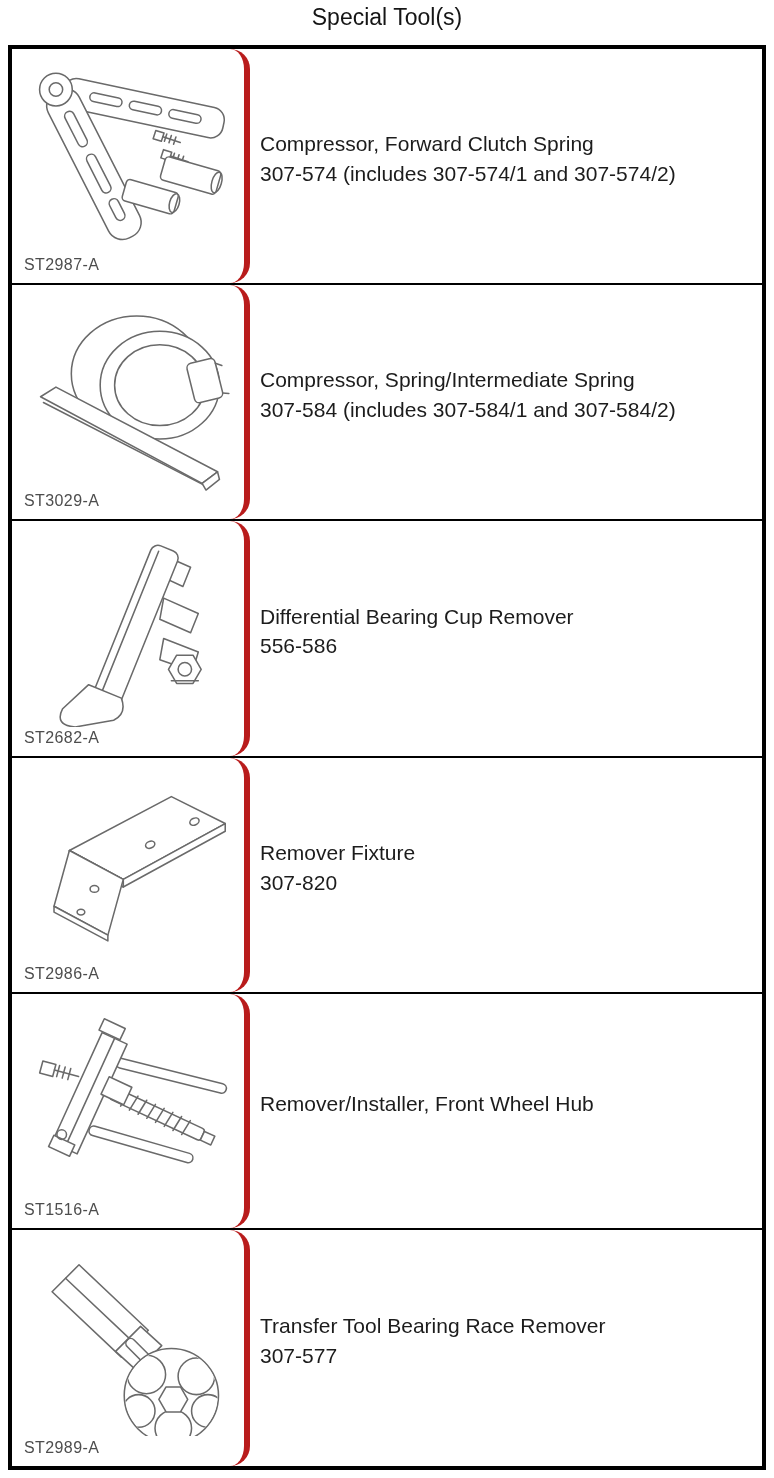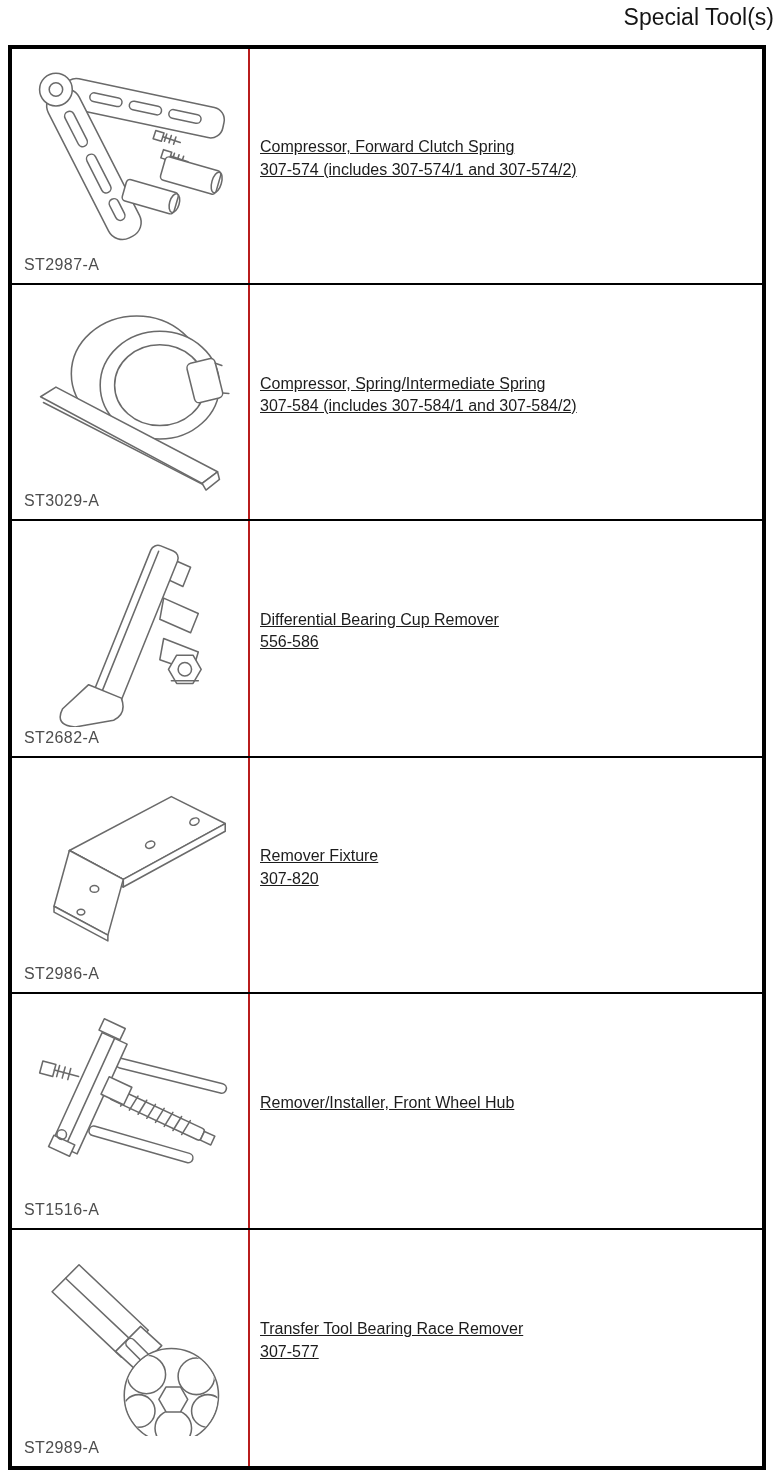--- a/index.html
+++ b/index.html
@@ -6,50 +6,51 @@
   html, body { background: #ffffff; }
   body {
     width: 774px; height: 1478px;
     position: relative;
     font-family: "Liberation Sans", sans-serif;
     color: #1c1c1c;
     overflow: hidden;
   }
   .page-title {
     position: absolute; top: 4px; left: 0; width: 100%;
-    text-align: right;
+    text-align: center;
     font-size: 23px; color: #151515;
   }
   .tool-table {
     position: absolute; top: 45px; left: 8px;
     width: 758px; height: 1425px;
     border: 4px solid #000;
     display: grid;
     grid-template-rows: repeat(6, 1fr);
     background: #fff;
   }
   .tool-row { display: flex; border-bottom: 2px solid #000; min-height: 0; }
   .tool-row:last-child { border-bottom: none; }
   .cell-figure {
     width: 238px; flex: 0 0 238px;
-    border-right: 2px solid #b91c1c;
+    border-right: 6px solid #b91c1c;
     position: relative;
     overflow: hidden;
+    border-radius: 20px;
   }
   .cell-figure svg { position: absolute; top: 4px; left: 4px; }
   .figure-label {
     position: absolute; left: 12px; bottom: 9px;
     font-size: 16px; letter-spacing: 0.4px;
     color: #4d4d4d;
   }
   .cell-desc {
     flex: 1 1 auto;
     display: flex; flex-direction: column; justify-content: center;
     padding: 0 14px 14px 10px;
-    font-size: 16px; line-height: 1.42; color: #1c1c1c; text-decoration: underline;
+    font-size: 21px; line-height: 1.42; color: #1c1c1c;
   }
   .art { stroke: #6a6a6a; stroke-width: 1.6; fill: #ffffff;
          stroke-linejoin: round; stroke-linecap: round; }
   .art .open { fill: none; }
 </style>
 </head>
 <body>
 
 <div class="page-title">Special Tool(s)</div>
 

